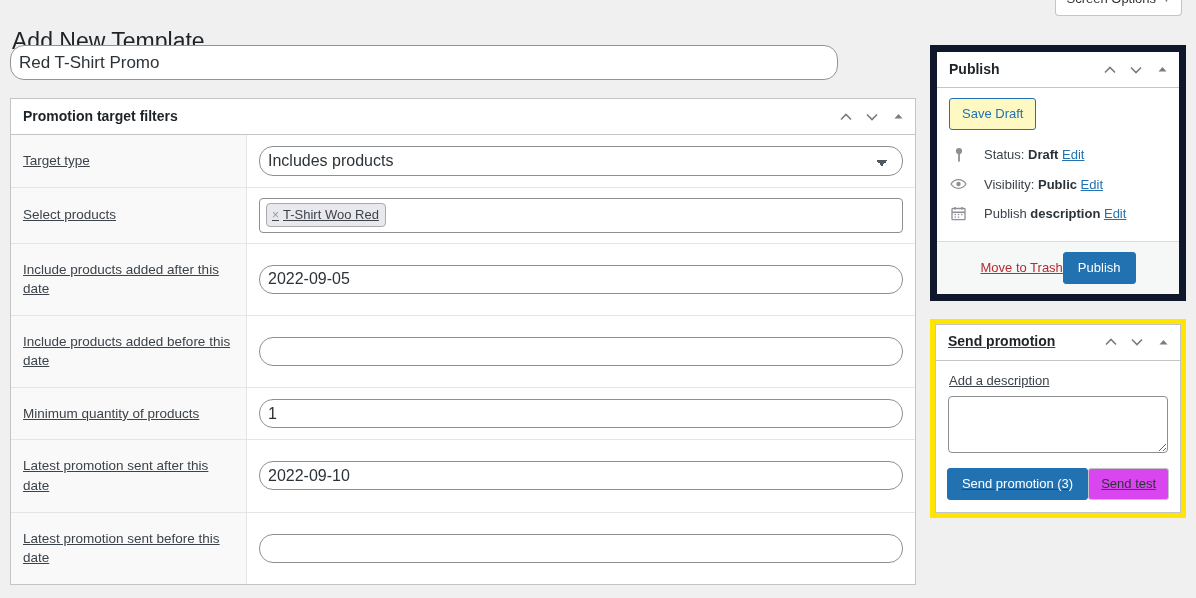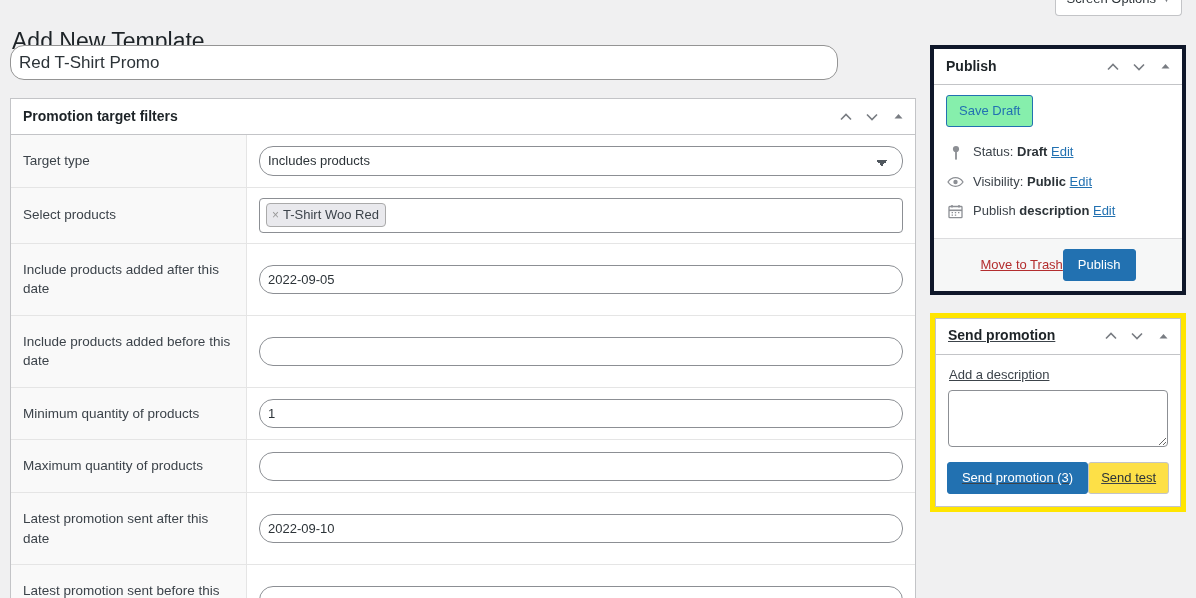--- a/index.html
+++ b/index.html
@@ -95,21 +95,21 @@
     padding: 0;
   }
   .handle-btn svg { display: block; }
   .handle-btn.toggle svg { width: 13px; height: 13px; }
 
   
   table.form-table {
     width: 100%;
     border-collapse: collapse;
   }
-  table.form-table tr { border-bottom: 1px solid #e5e5e5; }
+  table.form-table tr { border-bottom: 1px solid #e5e5e5; text-decoration: underline; }
   table.form-table tr:last-child { border-bottom: none; }
   table.form-table th {
     width: 244px;
     background: #f9f9f9;
     border-right: 1px solid #e5e5e5;
     text-align: left;
     vertical-align: middle;
     font-weight: 400;
     font-size: 13.5px;
     color: #3c434a;
@@ -119,21 +119,21 @@
   table.form-table td {
     background: #fff;
     padding: 10px 12px 10px 12px;
     vertical-align: middle;
   }
 
   .field {
     width: 644px;
     height: 29px;
     padding: 3px 8px;
-    font-size: 13px;
+    font-size: 16px;
     font-family: "Liberation Sans", sans-serif;
     color: #2c3338;
     background: #fff;
     border: 1px solid #8c8f94;
     border-radius: 14px;
     outline: none;
   }
   select.field {
     height: 30px;
     appearance: none;
@@ -181,50 +181,50 @@
   }
 
   
   .side-col {
     position: absolute;
     left: 930px; top: 45px;
     width: 256px;
   }
   .side-box {
     background: #fff;
-    border: 4px solid #0f172a;
+    border: 7px solid #0f172a;
   }
   .side-box .postbox-header { padding: 0 4px 0 12px; }
   .side-inner { padding: 10px 12px 12px 12px; }
 
   .btn {
     font-family: "Liberation Sans", sans-serif;
     font-size: 13px;
     line-height: 1;
     border-radius: 3px;
     cursor: pointer;
     white-space: nowrap;
   }
   .btn-secondary {
-    background: #86efac;
+    background: #fef9c3;
     border: 1px solid #2271b1;
     color: #2271b1;
     padding: 8px 12px 9px;
   }
   .btn-primary {
     background: #2271b1;
     border: 1px solid #2271b1;
     color: #fff;
     padding: 8px 14px 9px;
   }
 
   .misc-row {
     display: flex;
-    align-items: flex-end;
-    gap: 9px;
+    align-items: center;
+    gap: 17px;
     padding: 5px 0 5px 1px;
     font-size: 13px;
     color: #3c434a;
     line-height: 1.5;
   }
   .misc-row .ico {
     width: 17px; height: 18px;
     flex: 0 0 17px;
     display: flex; align-items: center; justify-content: center;
     color: #8c8f94;
@@ -275,21 +275,21 @@
     resize: vertical;
   }
   .promo-buttons {
     display: flex;
     align-items: center;
     gap: 0;
     margin-top: 12px;
     justify-content: center;
   }
   .btn-send-test {
-    background: #fde047;
+    background: #d946ef;
     border: 1px solid #c3c4c7;
     color: #2c3338;
     padding: 8px 12px 9px;
   }
 </style>
 </head>
 <body>
 
 <div class="wrap">
 
@@ -363,26 +363,20 @@
             </td>
           </tr>
 
           <tr>
             <th>Minimum quantity of products</th>
             <td>
               <input class="field" type="text" value="1" style="">
             </td>
           </tr>
 
-          <tr>
-            <th>Maximum quantity of products</th>
-            <td>
-              <input class="field" type="text" value="" style="">
-            </td>
-          </tr>
 
           <tr>
             <th>Latest promotion sent after this date</th>
             <td>
               <input class="field" type="text" value="2022-09-10" style="">
             </td>
           </tr>
 
           <tr>
             <th>Latest promotion sent before this date</th>

